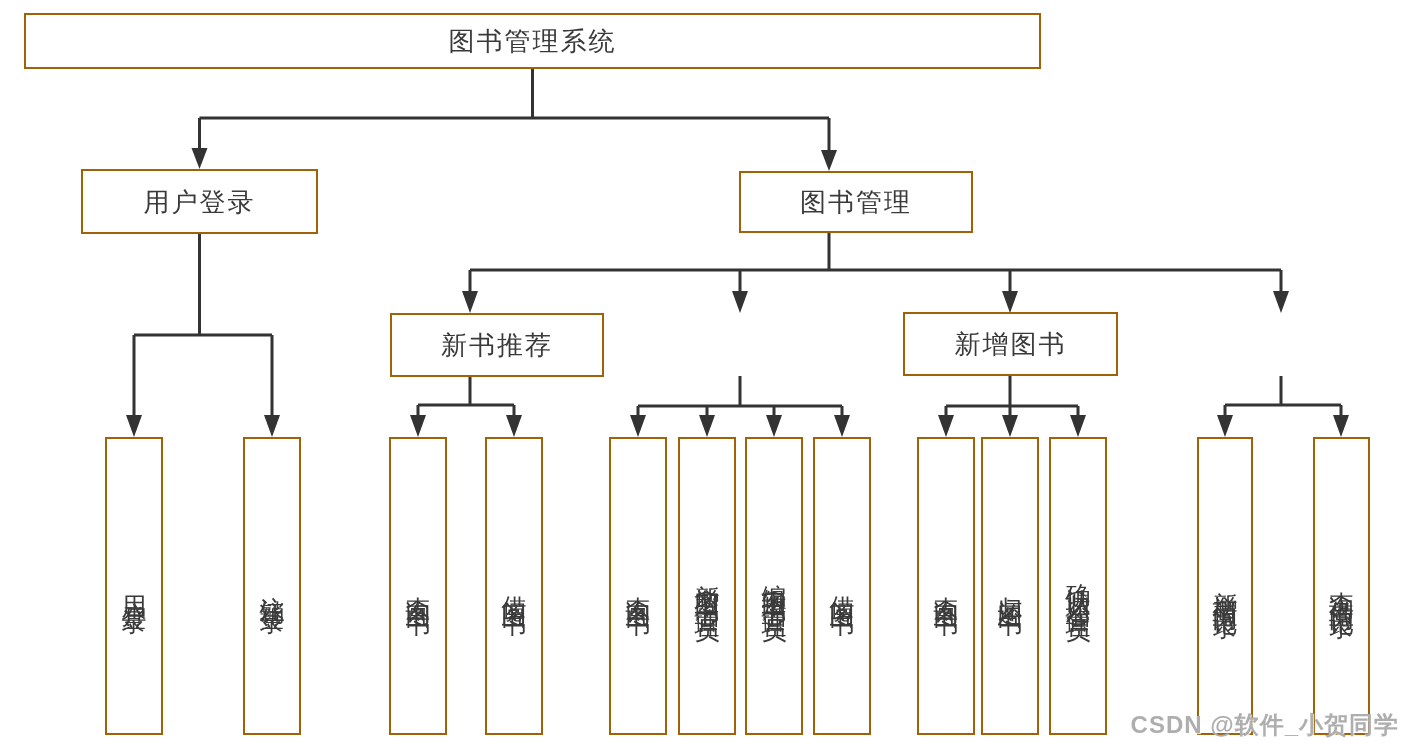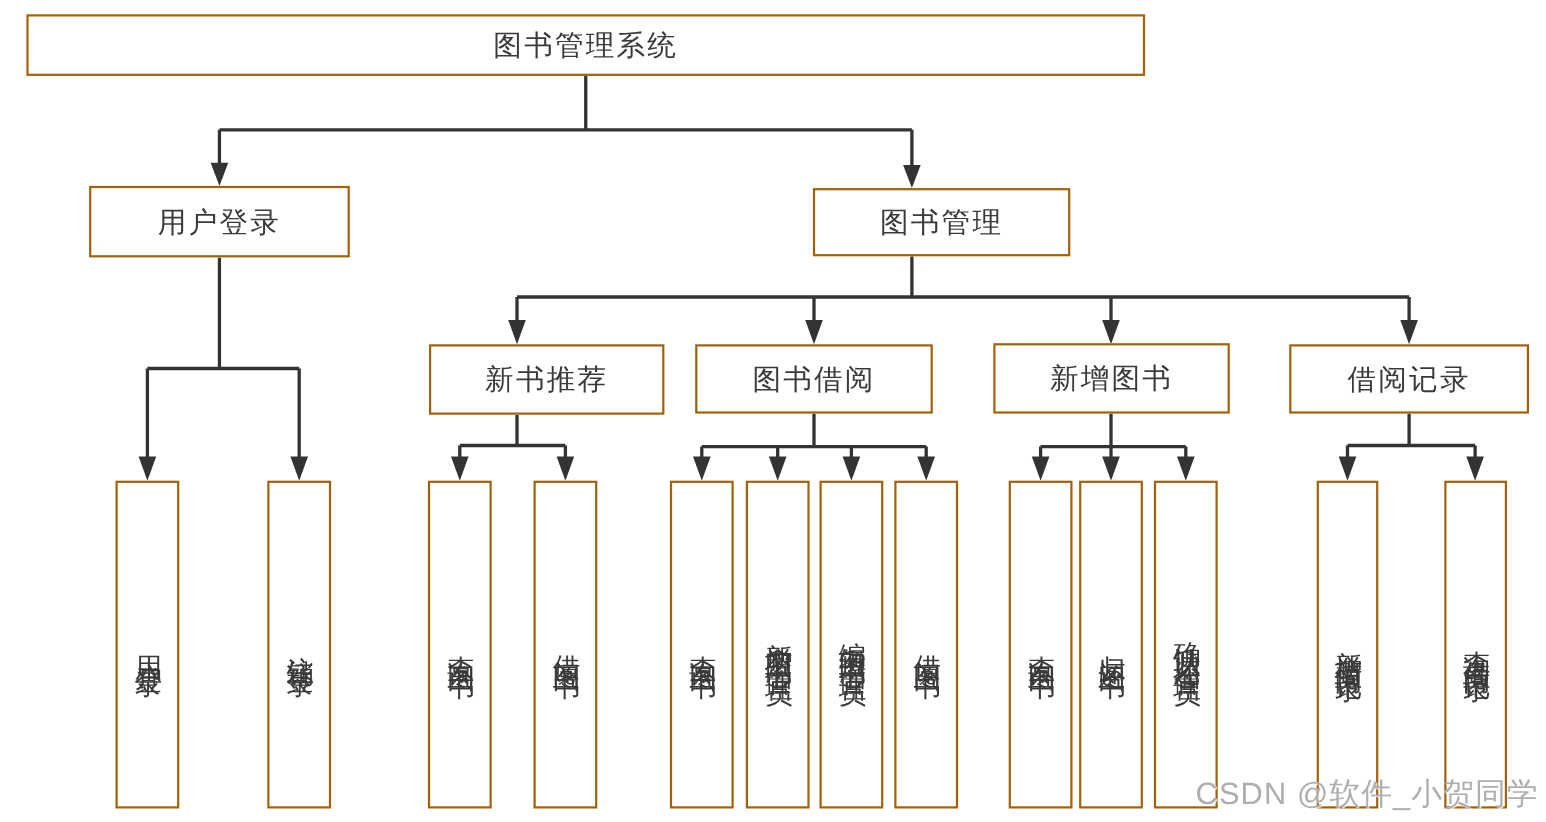--- a/index.html
+++ b/index.html
@@ -33,25 +33,26 @@
     text-orientation:mixed;
     font-size:25px;
     letter-spacing:5px;
     line-height:1;
     white-space:nowrap;
   }
   .watermark {
     position:absolute;
     right:6px; bottom:6px;
     z-index:5;
-    font-size:28px;
+    font-size:24px;
     color:#aeaeae;
     letter-spacing:1px;
     text-shadow:1px 1px 1px rgba(255,255,255,0.85);
     white-space:nowrap;
+    font-weight:bold;
   }
 </style>
 </head>
 <body>
 
 <div class="stage">
 
   <svg class="wires" width="1405" height="747" viewBox="0 0 1405 747" fill="none" stroke="#333333" stroke-width="3">
 
     <g>
@@ -109,28 +110,22 @@
   <div class="box hbox" style="left:81px; top:169px; width:237px; height:65px;">
     <span class="lbl">用户登录</span>
   </div>
   <div class="box hbox" style="left:712px; top:171px; width:234px; height:62px;margin-left:27px;">
     <span class="lbl">图书管理</span>
   </div>
 
   <div class="box hbox" style="left:363px; top:313px; width:214px; height:64px;margin-left:27px;">
     <span class="lbl">新书推荐</span>
   </div>
-  <div class="box hbox" style="left:632px; top:313px; width:216px; height:63px;">
-    <span class="lbl">图书借阅</span>
-  </div>
   <div class="box hbox" style="left:903px; top:312px; width:215px; height:64px;">
     <span class="lbl">新增图书</span>
-  </div>
-  <div class="box hbox" style="left:1172px; top:313px; width:218px; height:63px;">
-    <span class="lbl">借阅记录</span>
   </div>
 
   <div class="box vbox" style="left:105px; top:437px; width:58px; height:298px;">
     <span class="lbl">用户登录</span>
   </div>
   <div class="box vbox" style="left:243px; top:437px; width:58px; height:298px;">
     <span class="lbl">注销登录</span>
   </div>
 
   <div class="box vbox" style="left:389px; top:437px; width:58px; height:298px;">

